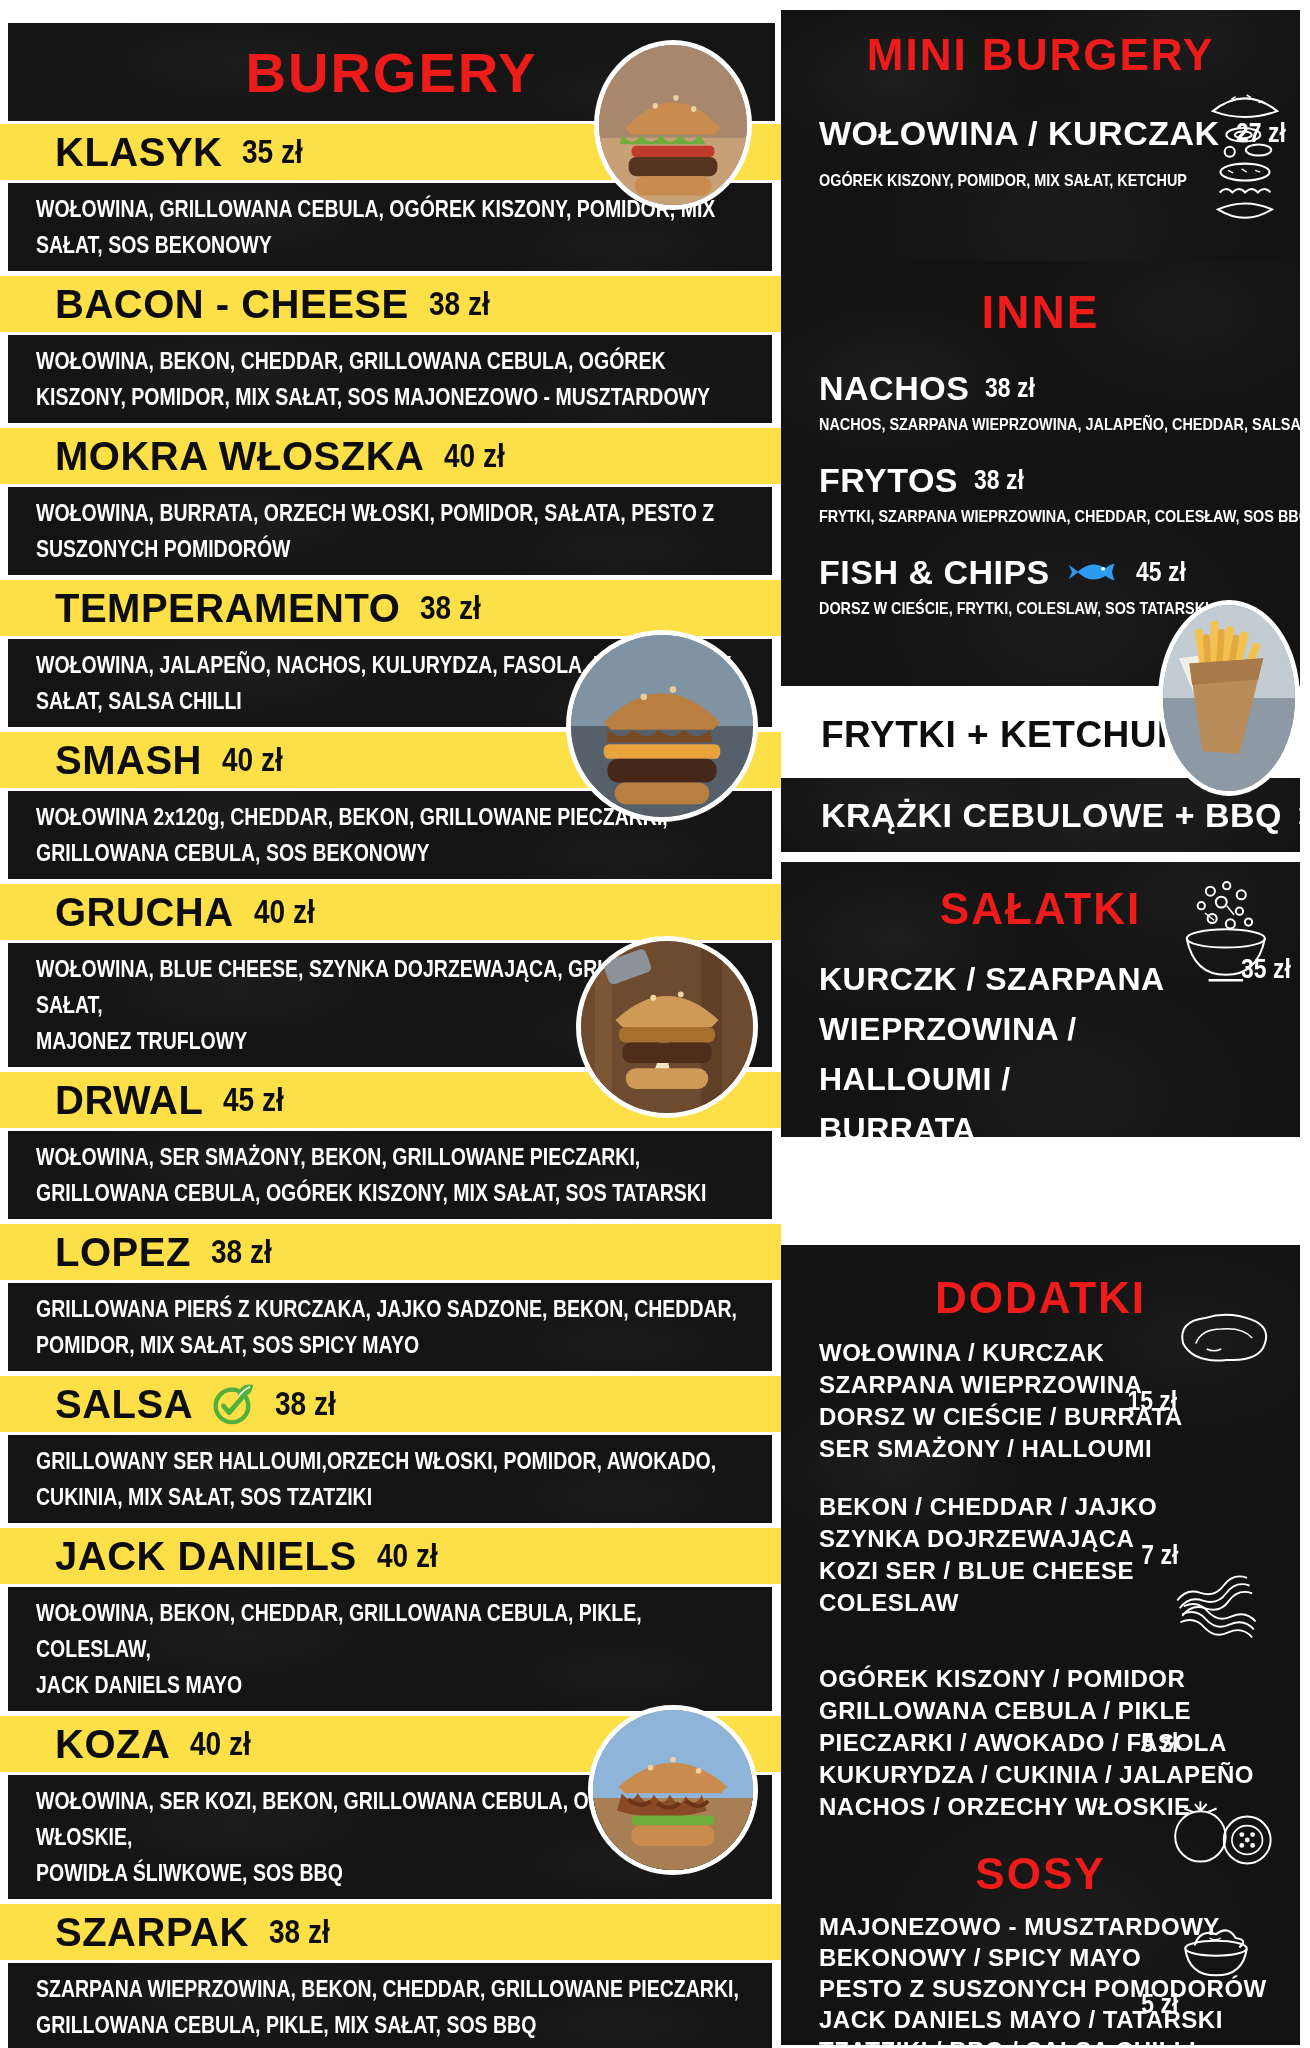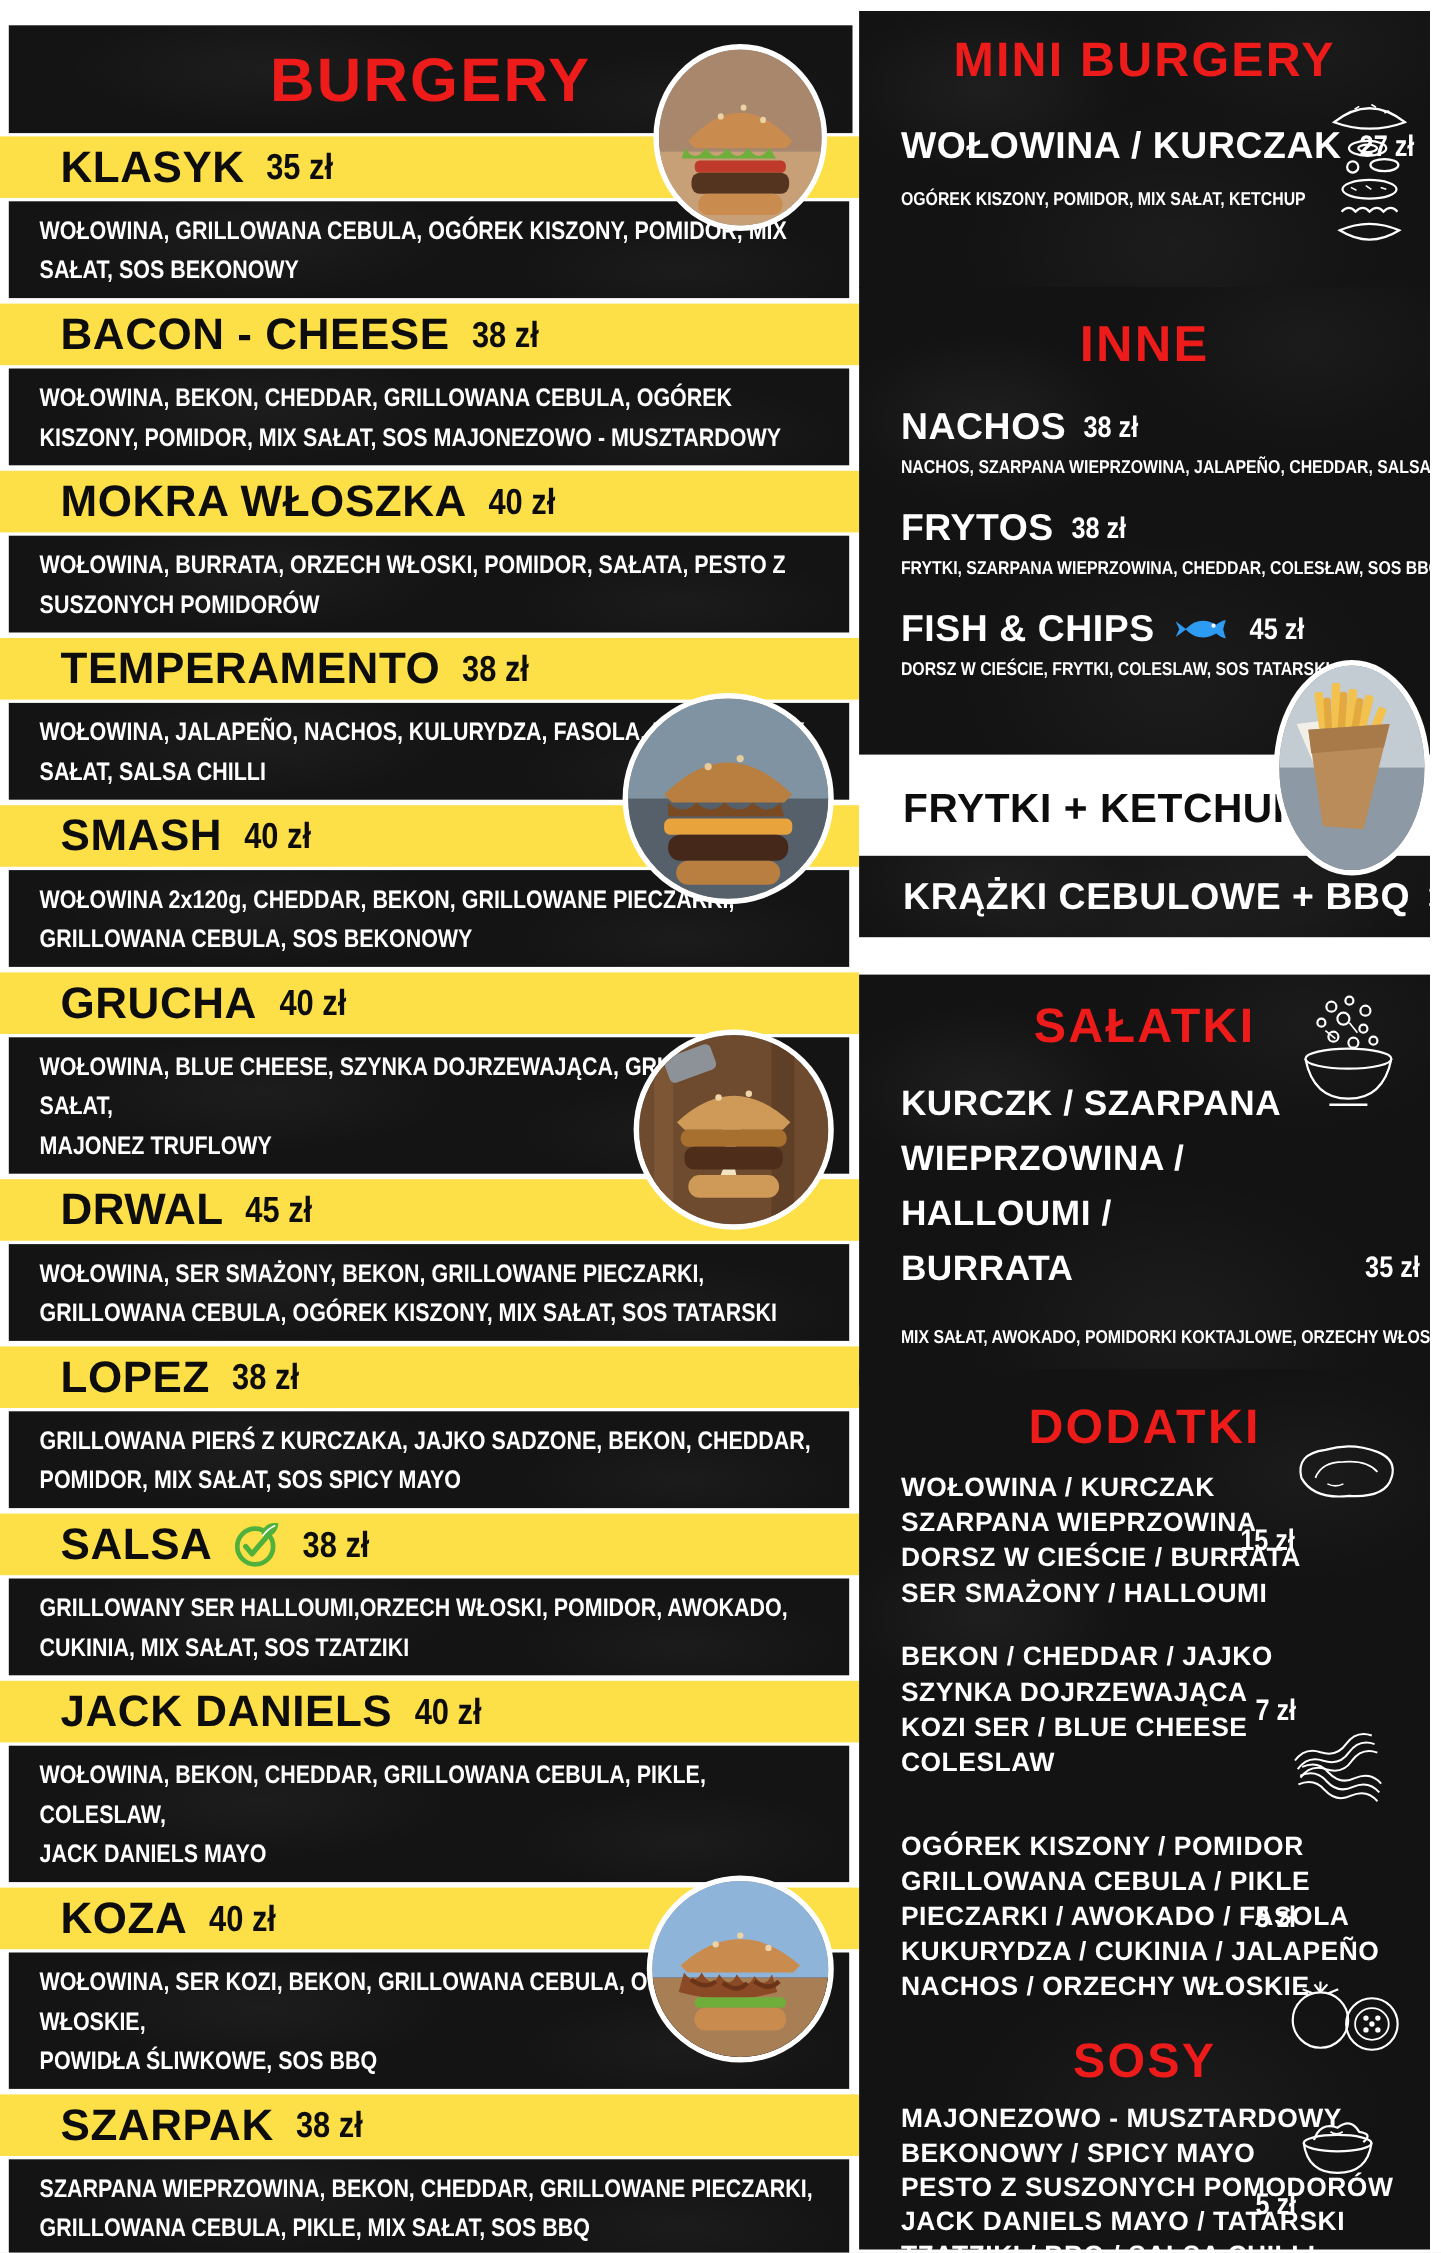--- a/index.html
+++ b/index.html
@@ -34,37 +34,37 @@
   #photo-klasyk{left:594px;top:40px;width:148px;height:160px;}
   #photo-smash{left:566px;top:630px;width:182px;height:182px;}
   #photo-drwal{left:576px;top:936px;width:172px;height:172px;}
   #photo-szarpak{left:588px;top:1705px;width:160px;height:160px;}
   #photo-fries{left:1158px;top:600px;width:132px;height:186px;}
 
   
   .p-mini{top:10px;height:252px;}
   .p-inne{top:261px;height:425px;}
   .p-krazki{top:778px;height:74px;display:flex;align-items:center;padding-left:40px;box-sizing:border-box;}
-  .p-salatki{top:862px;height:373px;margin-top:24px;}
+  .p-salatki{top:862px;height:275px;}
   .p-dodatki{top:1245px;height:800px;}
   .strip-frytki{position:absolute;left:781px;top:692px;width:519px;height:86px;display:flex;align-items:center;
                 padding-left:40px;box-sizing:border-box;color:#0d0d0d;}
   .r-big-name{font-size:34px;font-weight:800;letter-spacing:.5px;white-space:nowrap;}
   .r-price{font-size:27px;font-weight:700;margin-left:16px;}
   .r-desc{font-size:17px;font-weight:700;line-height:24px;white-space:nowrap;}
   .p-mini .sec-h{font-size:44px;padding-top:20px;}
   .mini-row{margin:34px 0 0 38px;display:flex;align-items:center;}
   .mini-desc{margin:16px 0 0 38px;}
   .p-inne .sec-h{font-size:46px;padding-top:24px;}
   #inne-items{margin:30px 0 0 38px;}
   .r-item{margin-bottom:24px;}
   .r-item-top{display:flex;align-items:center;}
   .r-item-desc{margin-top:5px;}
   .p-salatki .sec-h{font-size:44px;padding-top:22px;}
-  .sal-row{display:flex;align-items:flex-end;margin:20px 0 0 38px;}
+  .sal-row{display:flex;margin:20px 0 0 38px;}
   .sal-name{font-size:32px;font-weight:800;line-height:50px;white-space:pre-line;letter-spacing:.5px;}
   .sal-price{font-size:27px;font-weight:700;margin:0 0 10px 30px;}
   .sal-desc{margin:26px 0 0 38px;}
   .p-dodatki .sec-h{font-size:44px;padding-top:28px;}
   .dod-group{position:relative;margin-left:38px;}
   .dod-lines{font-size:24px;font-weight:800;line-height:32px;white-space:pre-line;letter-spacing:.5px;}
   .dod-price{position:absolute;right:118px;top:50%;transform:translateY(-50%) scaleX(.85);
              font-size:27px;font-weight:700;}
   .g1{margin-top:14px;} .g2{margin-top:26px;} .g3{margin-top:44px;}
   #sosy-header{font-size:44px;padding-top:26px;}

